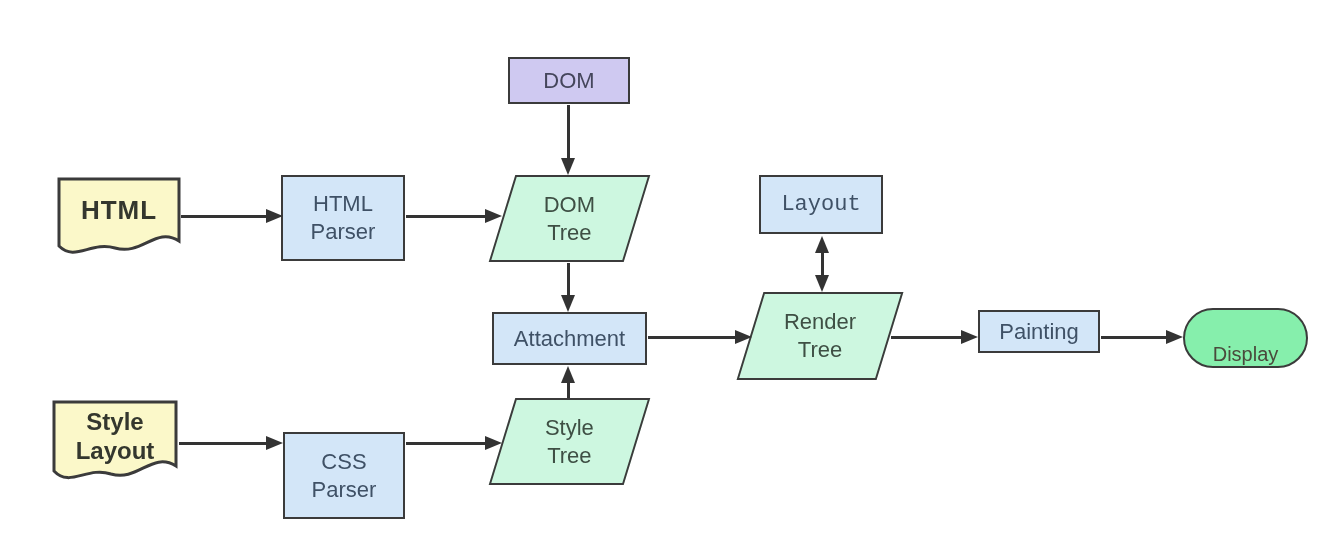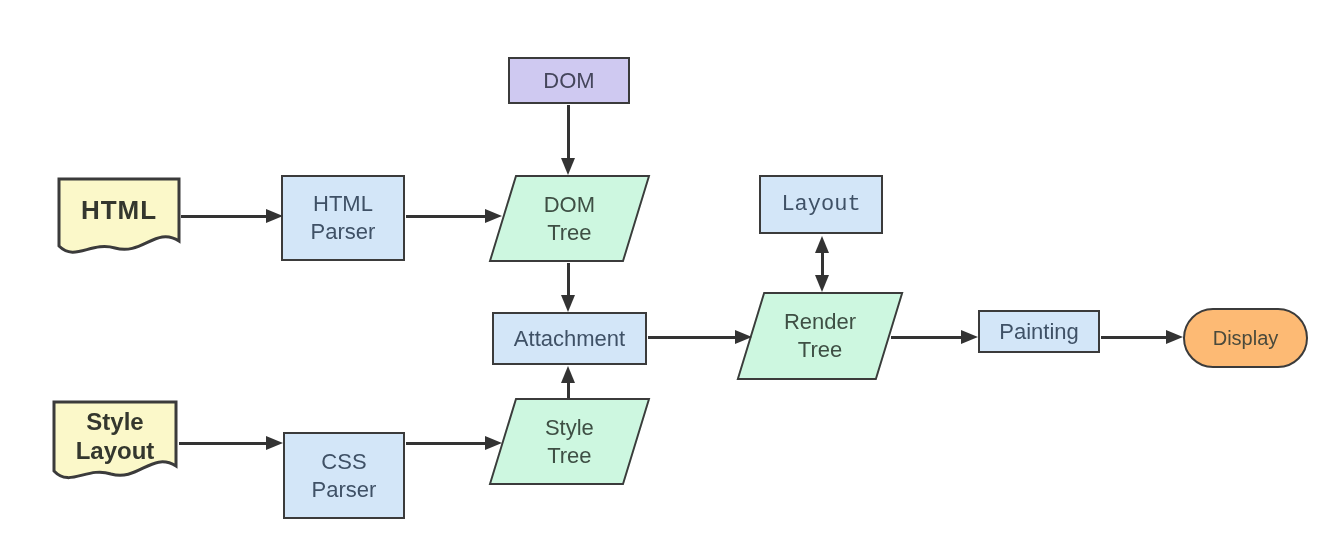--- a/index.html
+++ b/index.html
@@ -18,24 +18,25 @@
   }
   .rect.purple{background:#cfc9f1;color:#45465c;}
   .para{
     background:#cdf7e0;
     border:2.5px solid #3b3b3b;
     color:#3e4f44;
     transform:skewX(-17deg);
   }
   .para .unskew{transform:skewX(17deg);display:block;width:100%;}
   .stadium{
-    background:#fdba74;
+    background:#86efac;
     border:2.5px solid #3b3b3b;
     border-radius:30px;
     color:#4a4a3c;
+    align-items:flex-end;
   }
   .docshape{position:absolute;}
   .docshape svg{position:absolute;left:0;top:0;display:block;}
   .doc-label{
     position:absolute;left:0;top:0;width:100%;height:100%;
     display:flex;flex-direction:column;align-items:center;justify-content:center;
     padding-bottom:20px;box-sizing:border-box;
     color:#34372e;font-weight:bold;text-align:center;
   }
   .lbl{line-height:28px;font-size:22px;}

